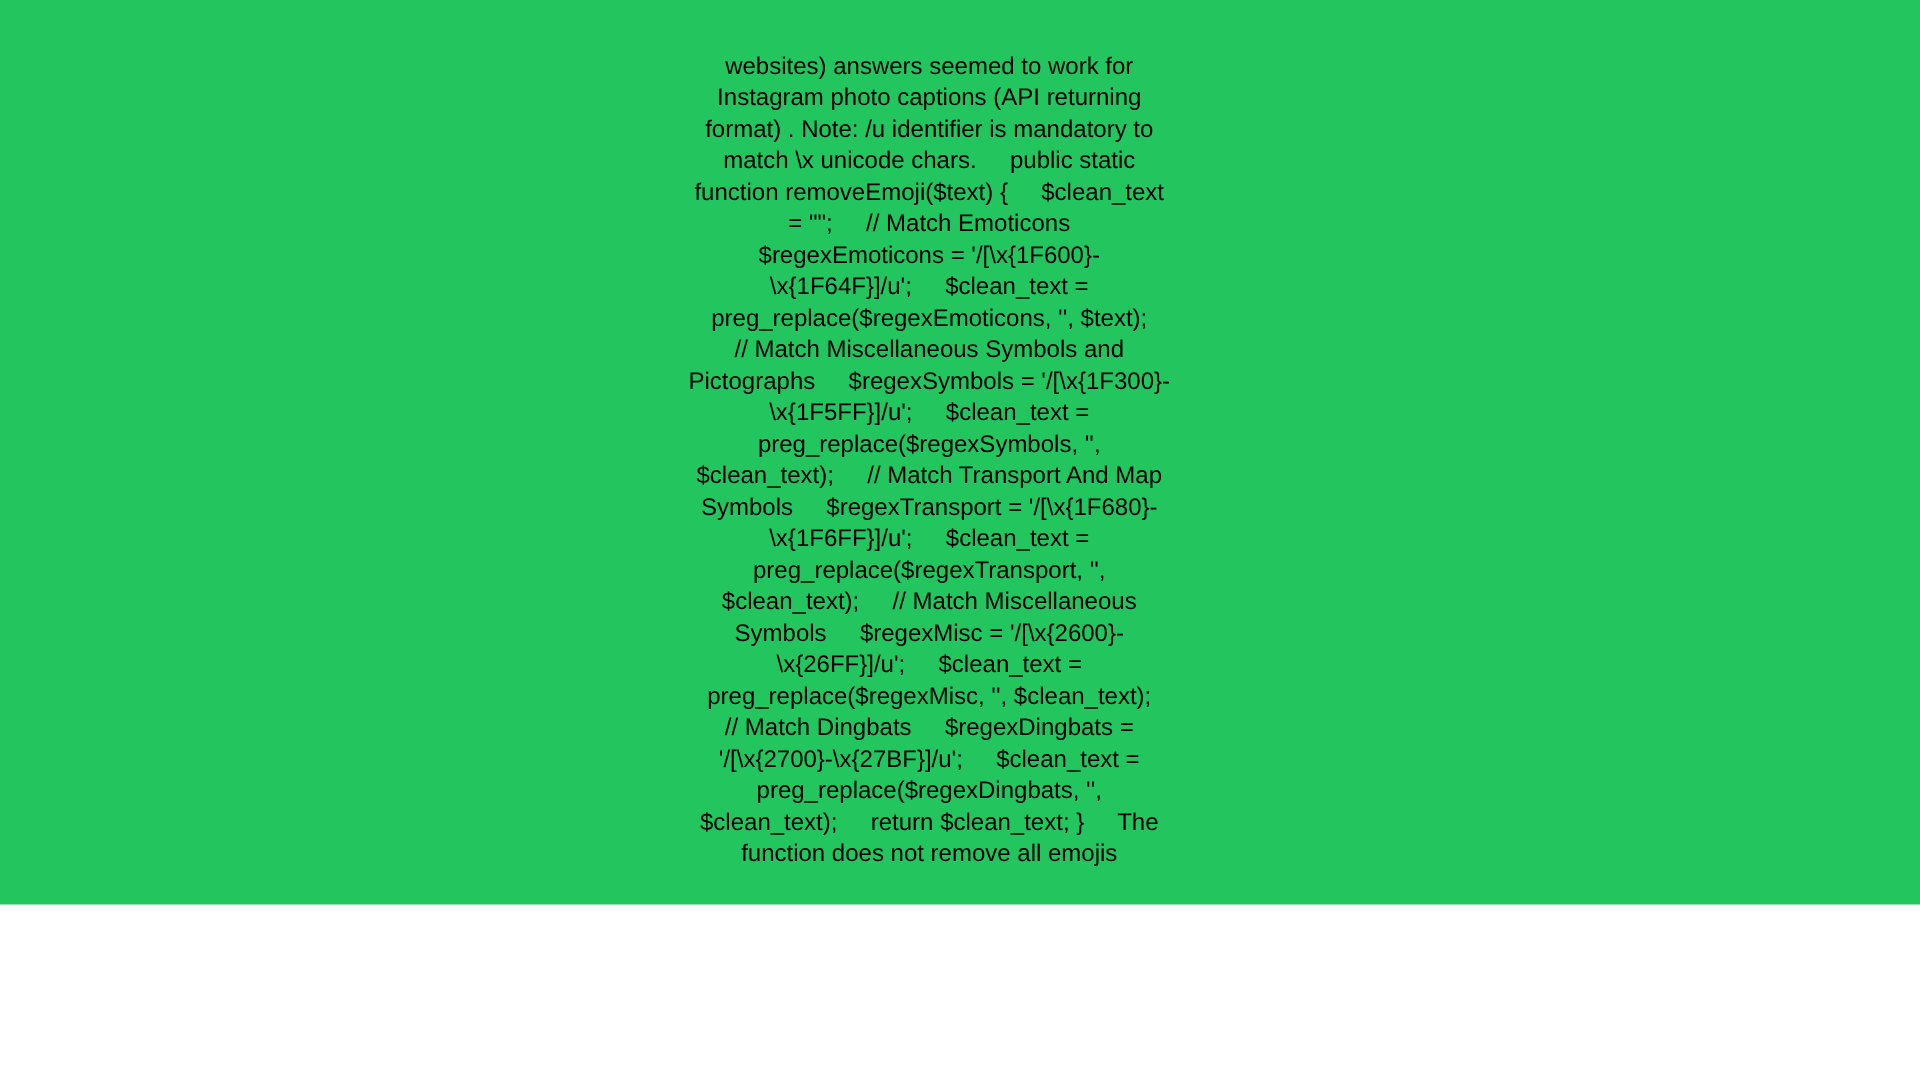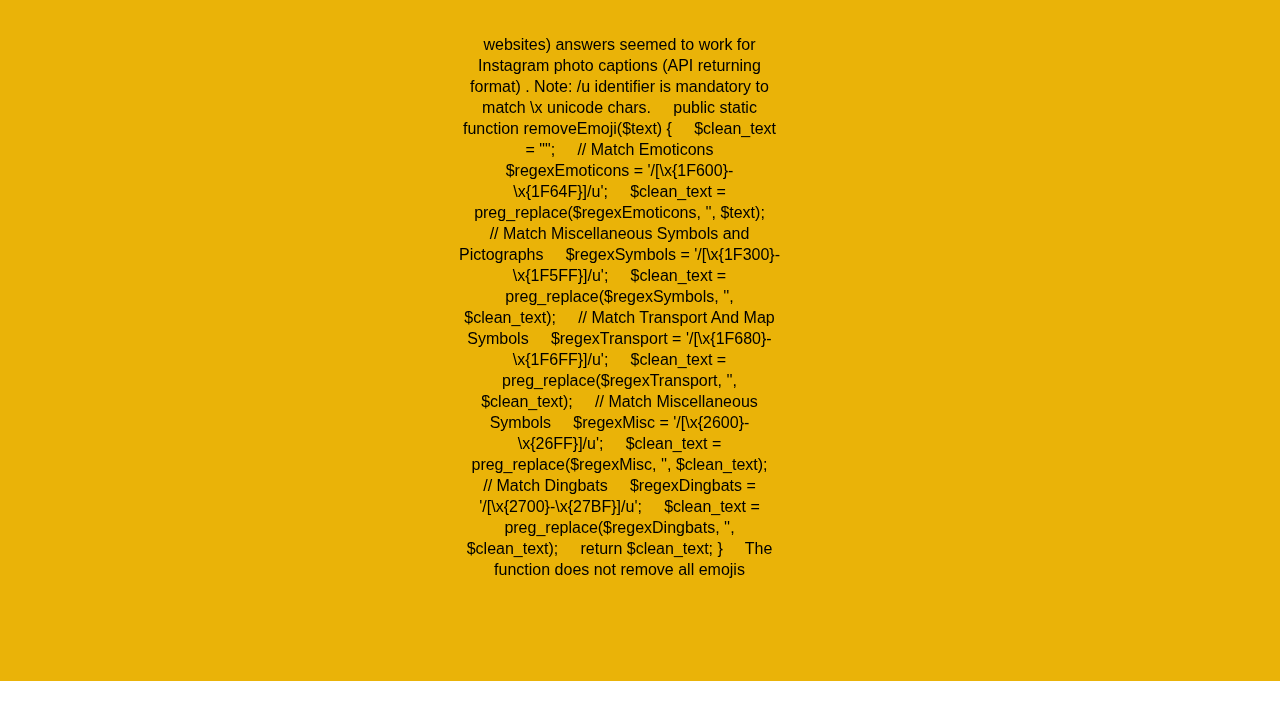--- a/index.html
+++ b/index.html
@@ -12,22 +12,22 @@
     width: 1280px;
     height: 720px;
     overflow: hidden;
     font-family: "Liberation Sans", sans-serif;
   }
 
   
   .page {
     position: relative;
     width: 1280px;
-    height: 720px;
-    background: #eab308;
+    height: 603px;
+    background: #22c55e;
   }
 
   .text-column {
     position: absolute;
     left: 459px;
     top: -8px;            
     width: 321px;
     text-align: center;
     color: #000000;
     font-family: "Liberation Sans", sans-serif;

